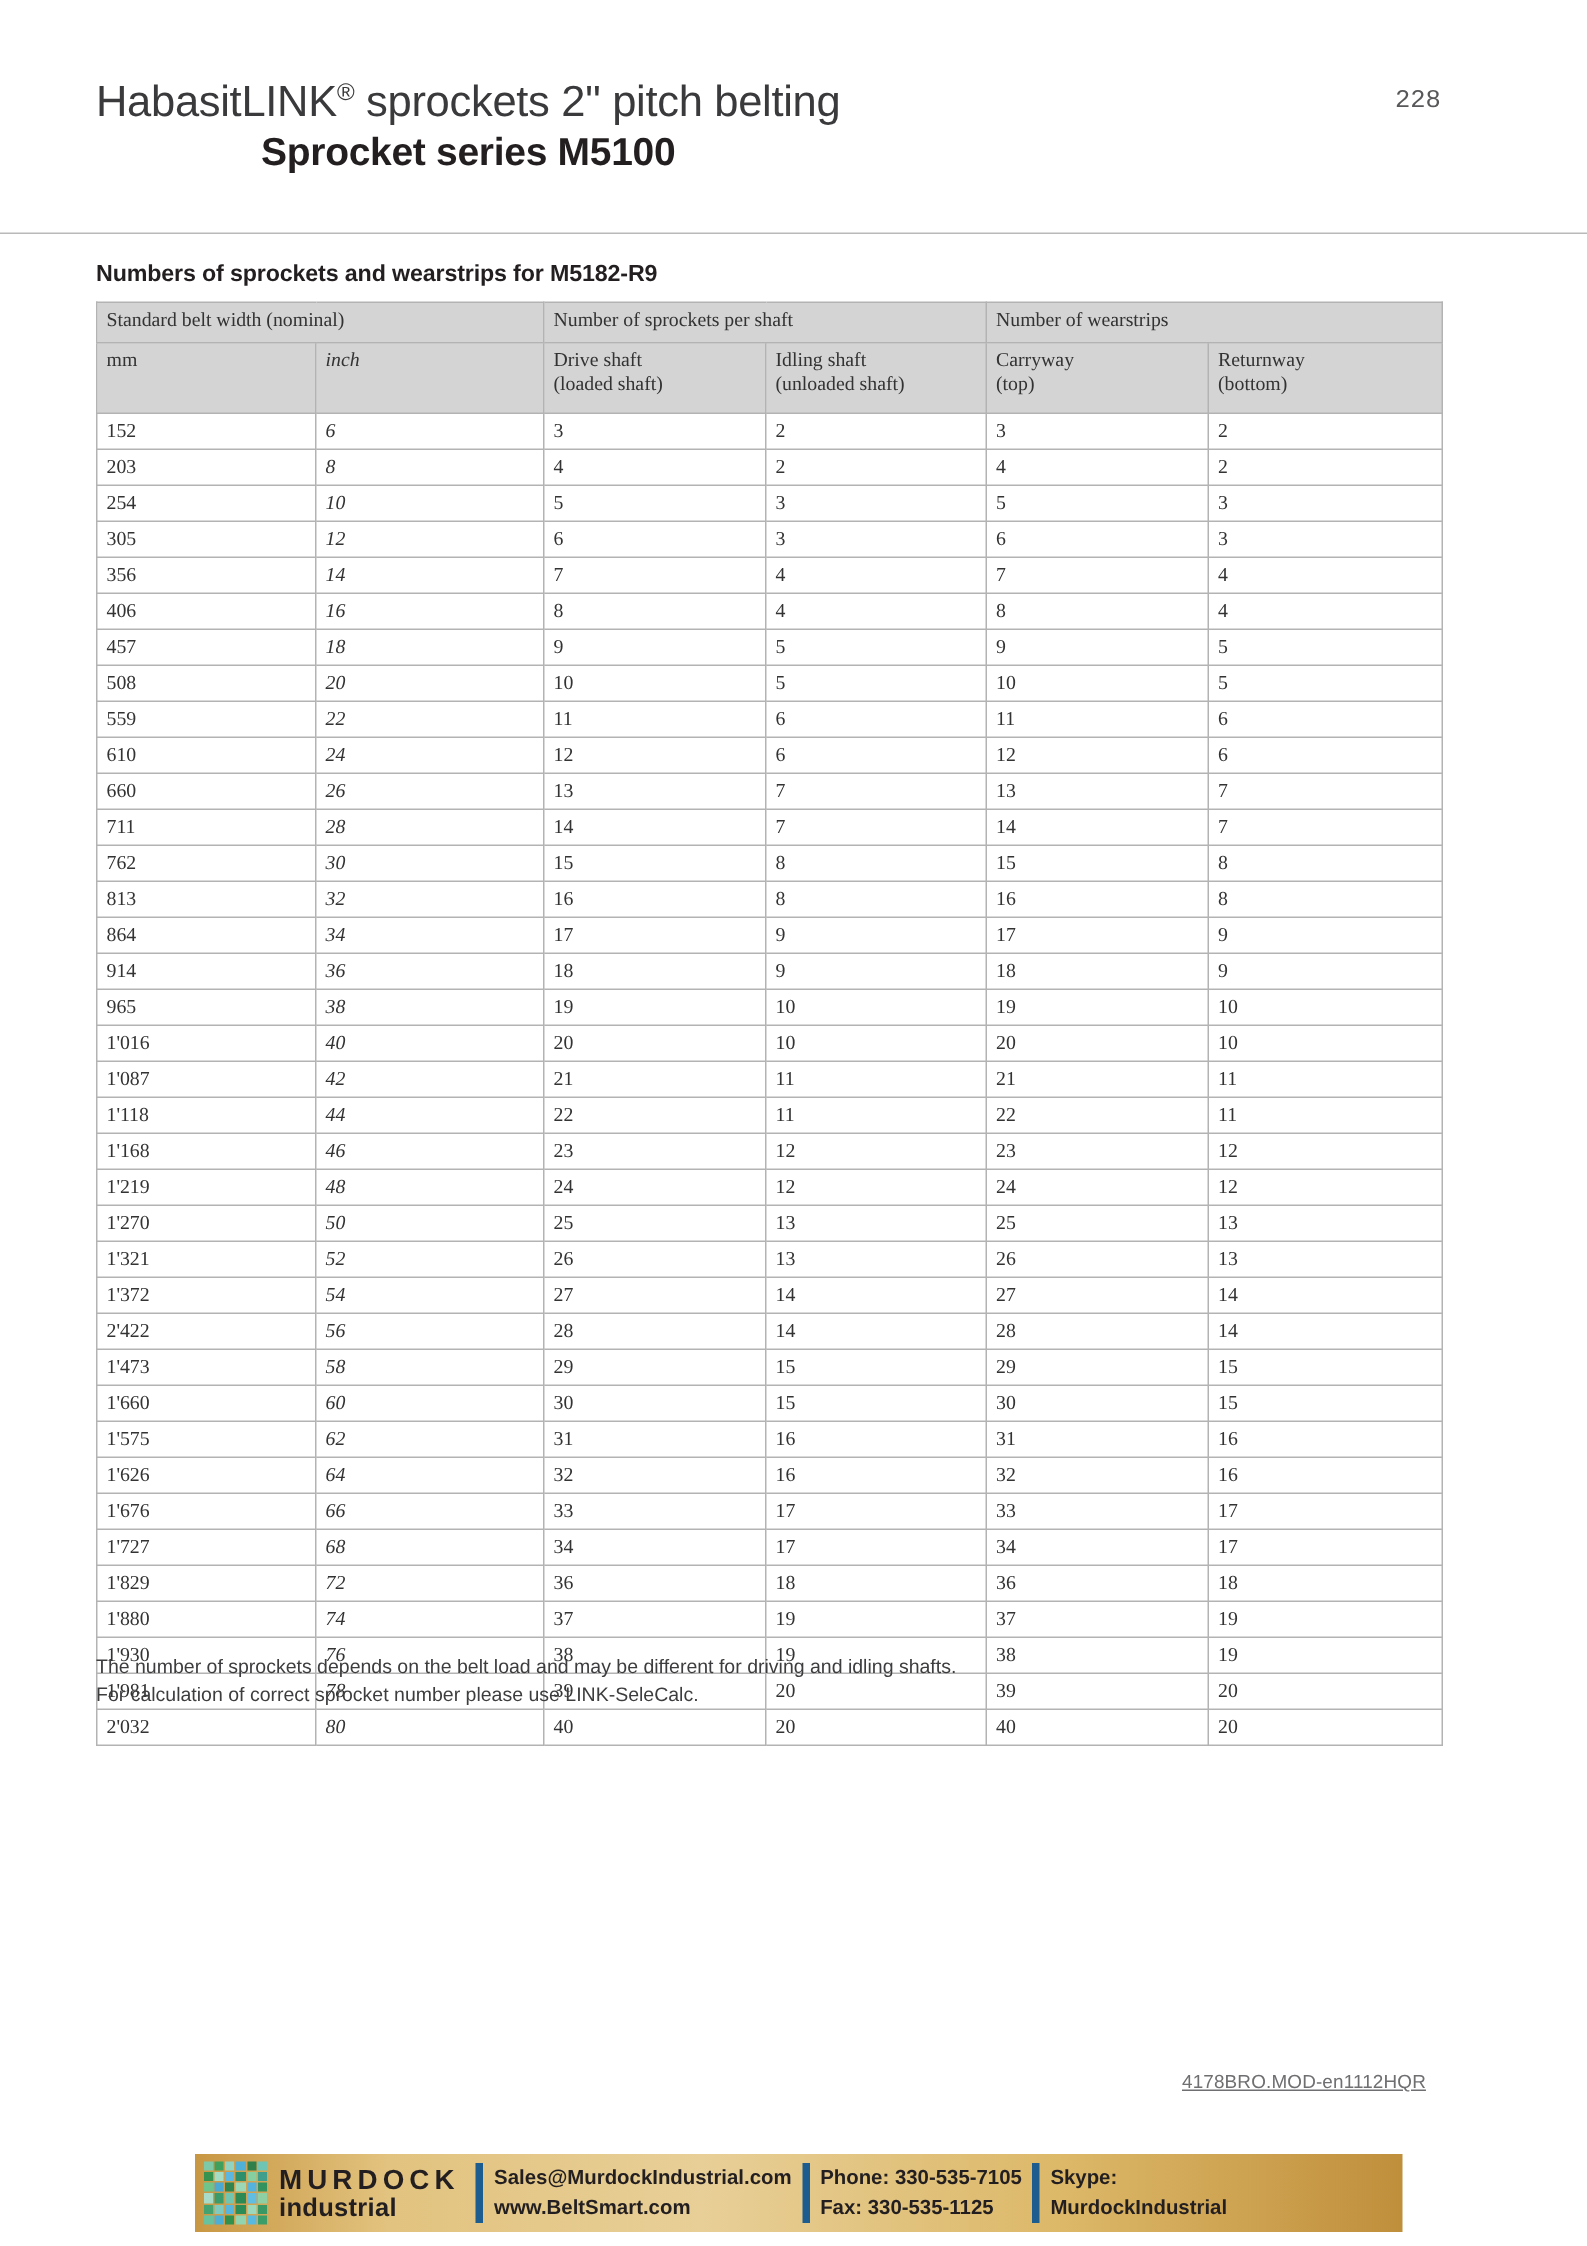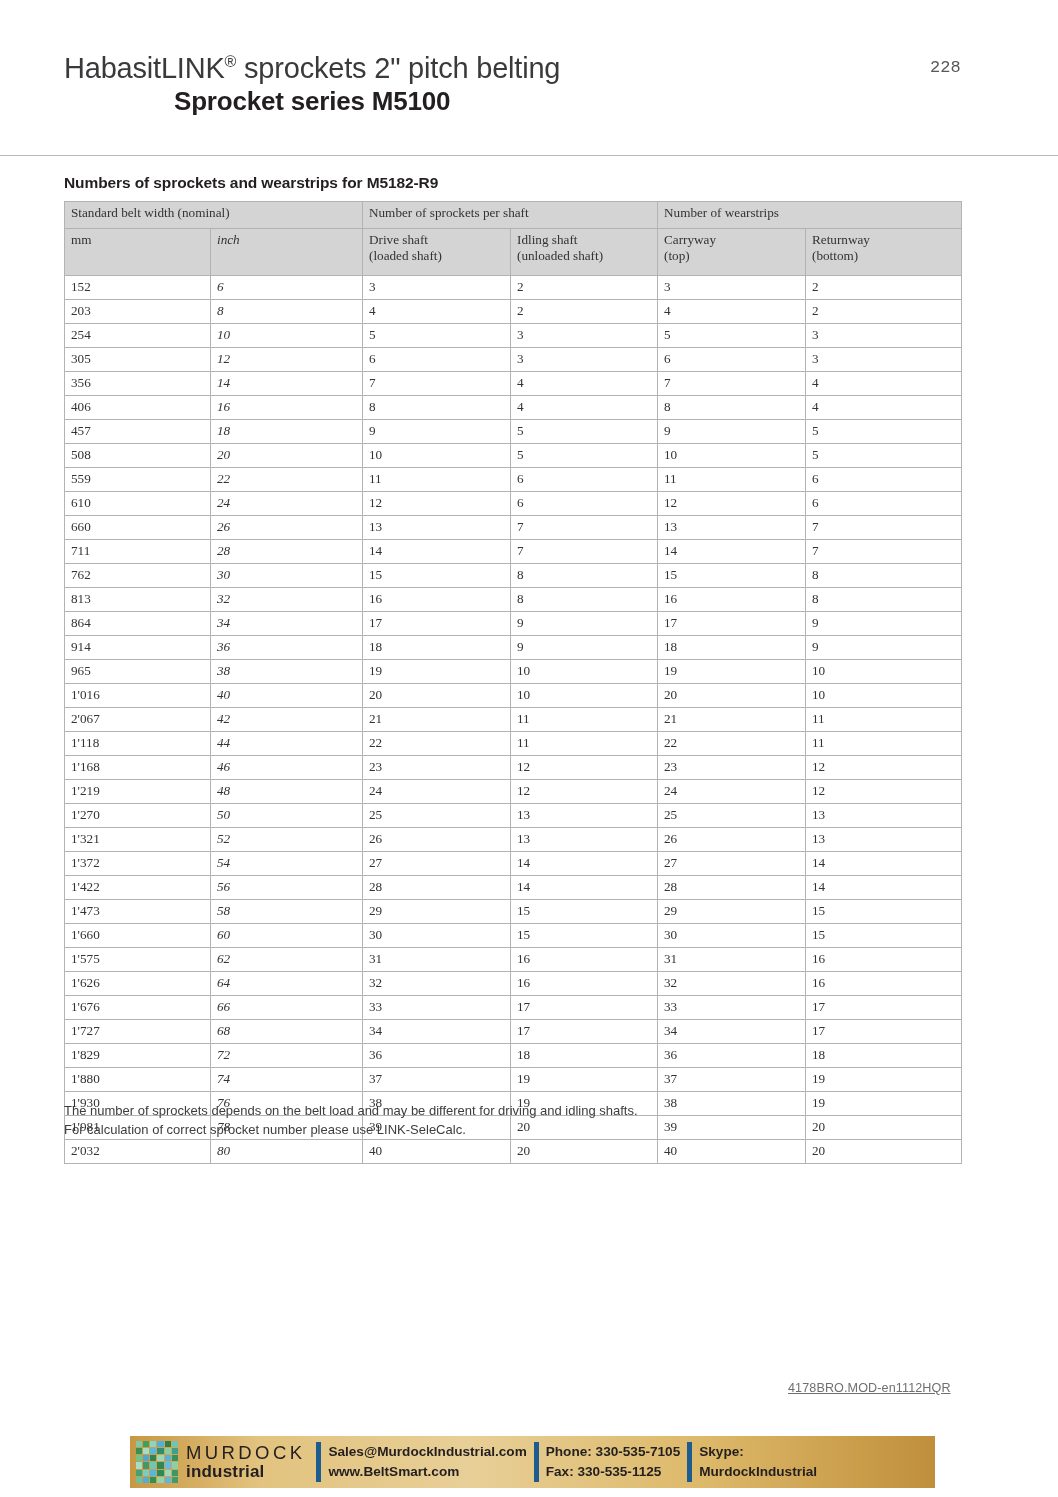--- a/index.html
+++ b/index.html
@@ -178,21 +178,21 @@
   #brand-cell {
     display: flex;
     flex-direction: column;
     justify-content: center;
     padding-left: 6px;
     padding-right: 4px;
     color: #231f20;
   }
   #brand-top {
     font-size: 18.5px;
-    font-weight: normal;
+    font-weight: bold;
     letter-spacing: 3.4px;
     line-height: 1.08;
   }
   #brand-bottom {
     font-size: 17px;
     font-weight: bold;
     line-height: 1.12;
     letter-spacing: 0.2px;
   }
   .vbar {
@@ -406,21 +406,21 @@
         </tr>
         <tr class="datarow">
           <td class="mmcell">1'016</td>
           <td class="inchcell italic">40</td>
           <td>20</td>
           <td>10</td>
           <td>20</td>
           <td>10</td>
         </tr>
         <tr class="datarow">
-          <td class="mmcell">2'067</td>
+          <td class="mmcell">1'087</td>
           <td class="inchcell italic">42</td>
           <td>21</td>
           <td>11</td>
           <td>21</td>
           <td>11</td>
         </tr>
         <tr class="datarow">
           <td class="mmcell">1'118</td>
           <td class="inchcell italic">44</td>
           <td>22</td>
@@ -462,21 +462,21 @@
         </tr>
         <tr class="datarow">
           <td class="mmcell">1'372</td>
           <td class="inchcell italic">54</td>
           <td>27</td>
           <td>14</td>
           <td>27</td>
           <td>14</td>
         </tr>
         <tr class="datarow">
-          <td class="mmcell">1'422</td>
+          <td class="mmcell">2'422</td>
           <td class="inchcell italic">56</td>
           <td>28</td>
           <td>14</td>
           <td>28</td>
           <td>14</td>
         </tr>
         <tr class="datarow">
           <td class="mmcell">1'473</td>
           <td class="inchcell italic">58</td>
           <td>29</td>

